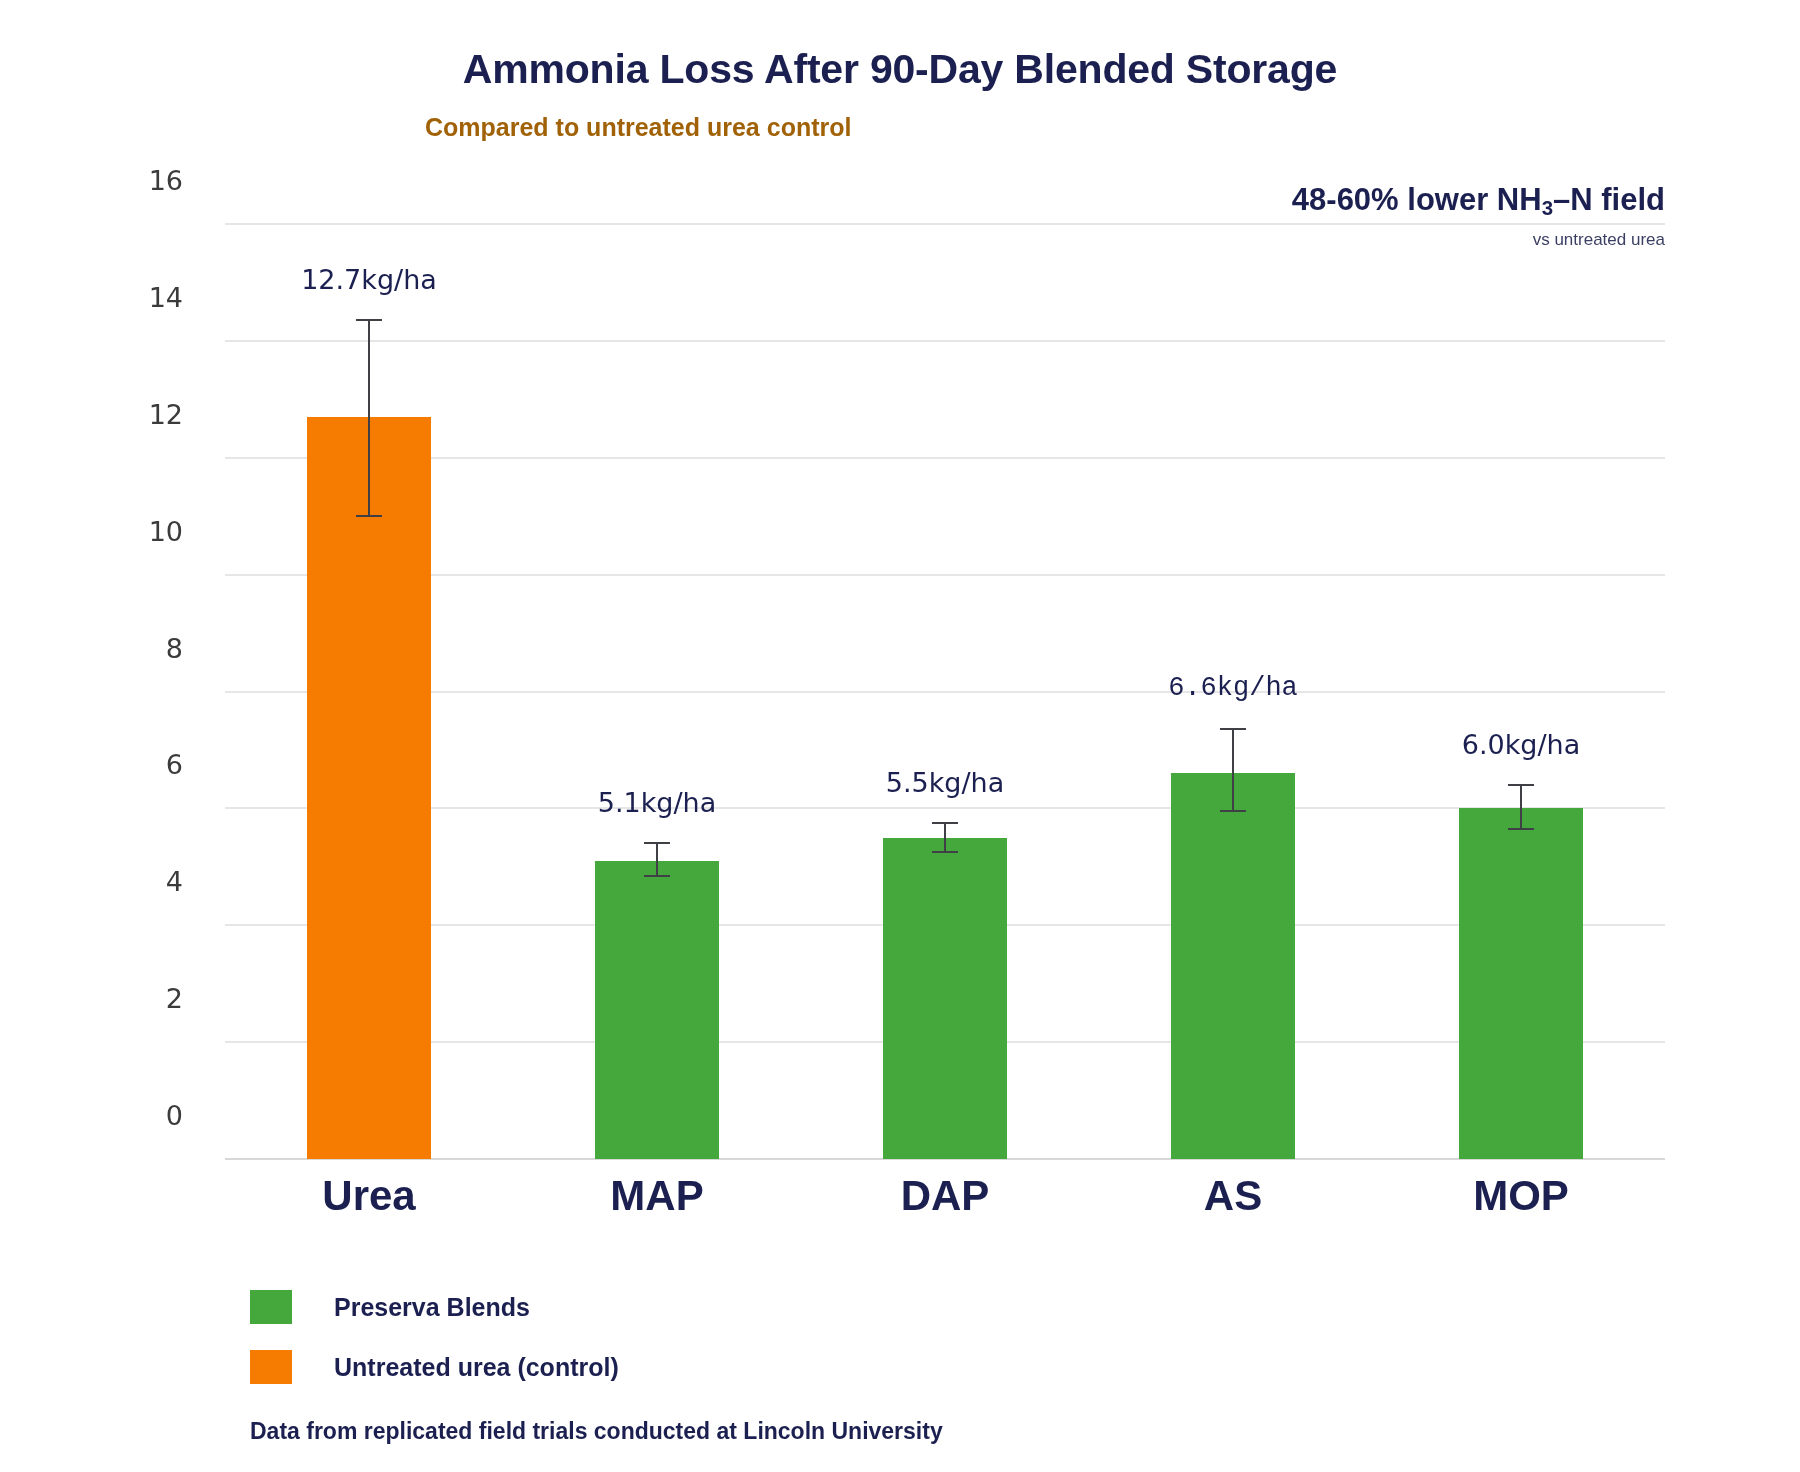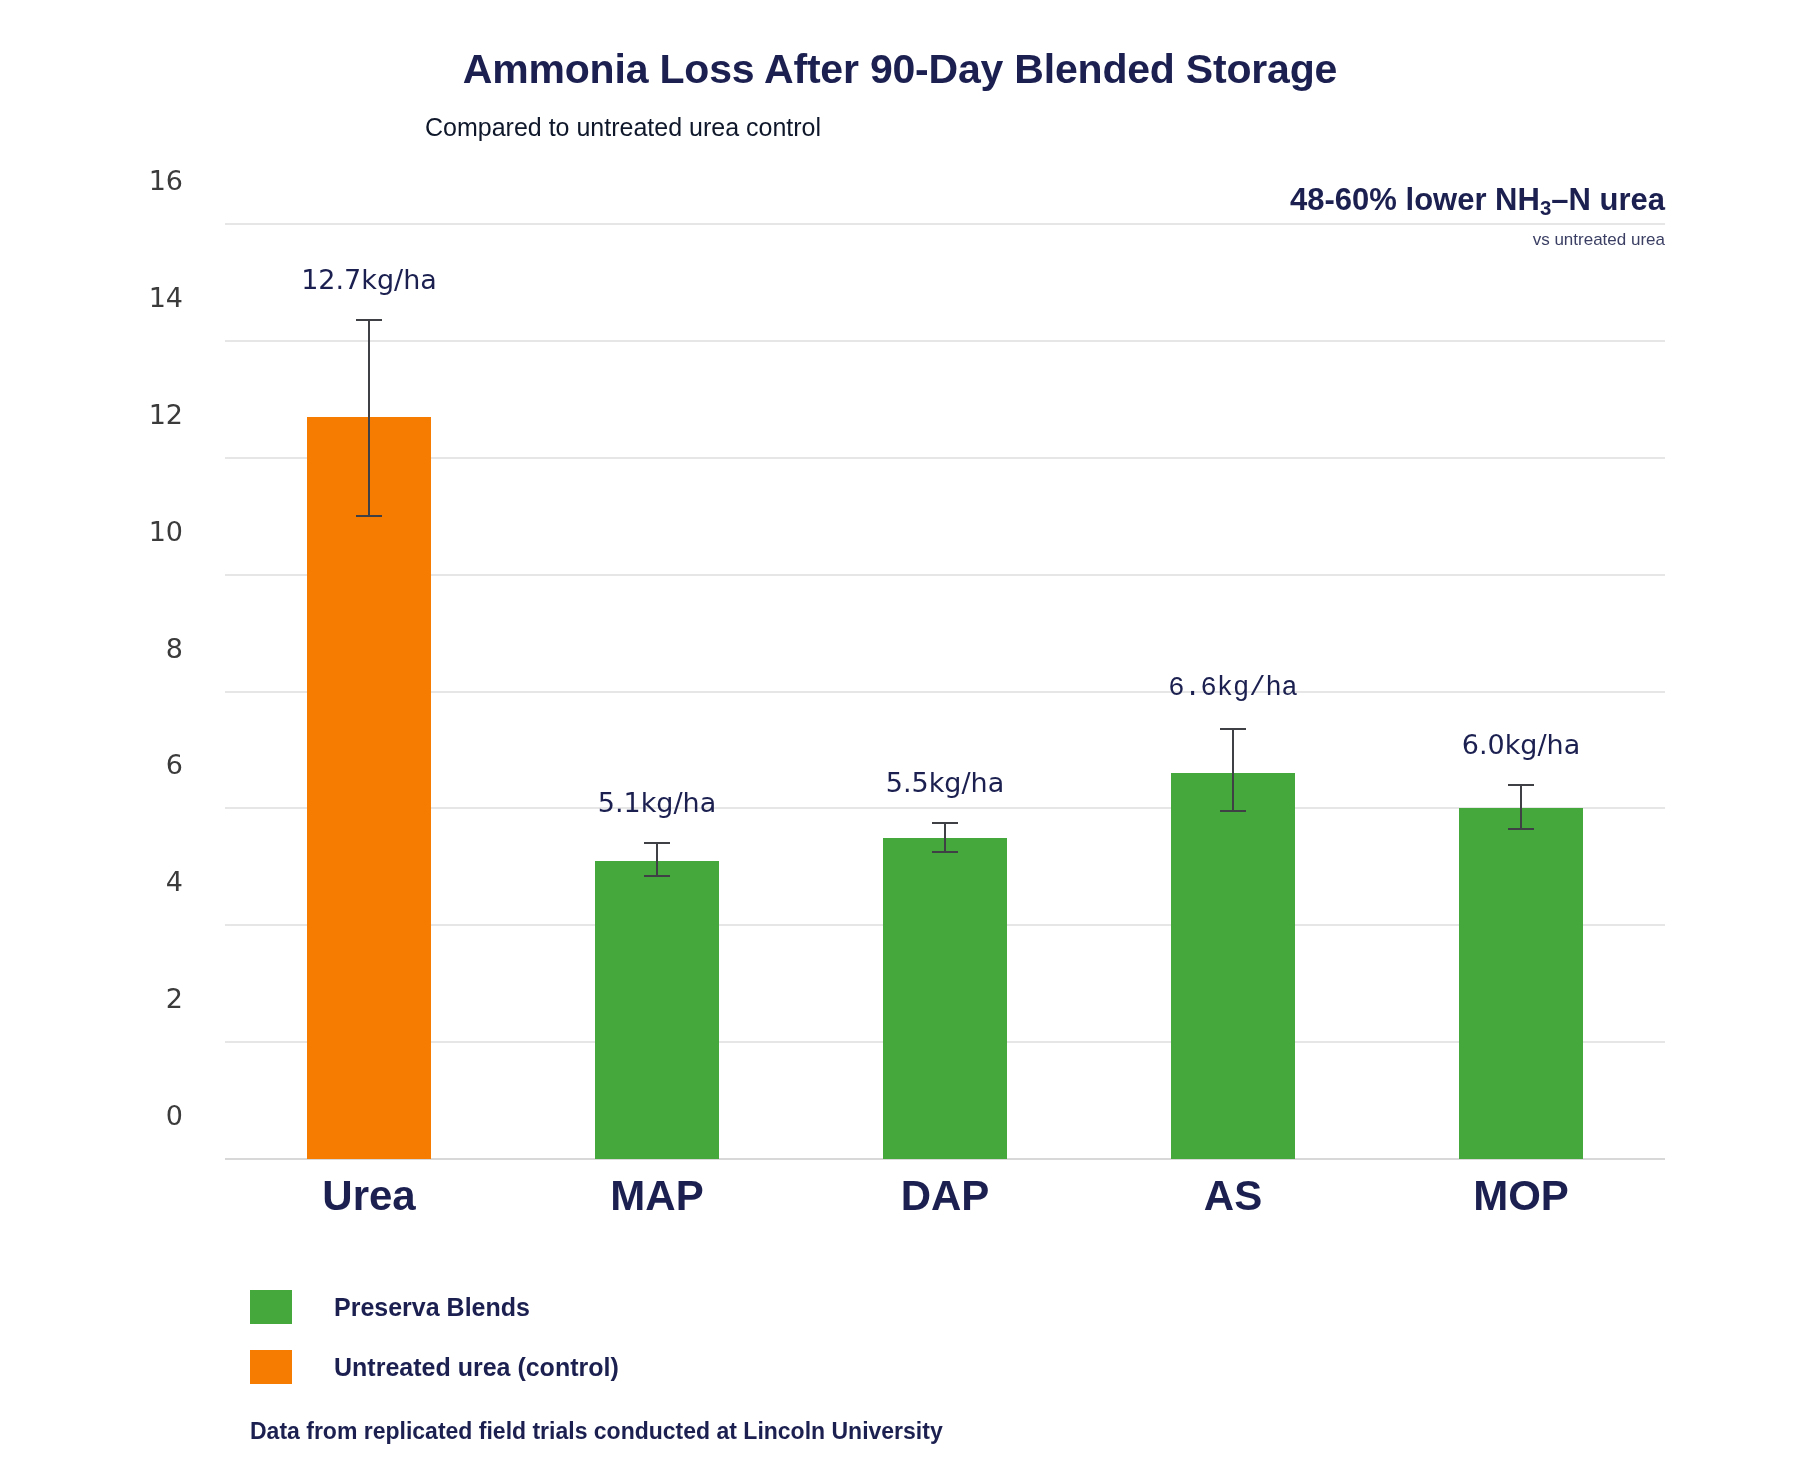--- a/index.html
+++ b/index.html
@@ -13,21 +13,21 @@
 
   
   .title{
     position:absolute;left:0;top:46px;width:1800px;
     text-align:center;
     font-size:41px;font-weight:bold;color:#1b2050;
     letter-spacing:-0.2px;
   }
   .subtitle{
     position:absolute;left:425px;top:113px;
-    font-size:25px;color:#0f172a;font-weight:400;
+    font-size:25px;color:#a16207;font-weight:700;
   }
 
   
   .plot{
     position:absolute;
     left:225px;top:180px;width:1440px;height:935px;margin-top:44px;
   }
   .gridline{
     position:absolute;left:0;width:100%;height:2px;background:#e6e6e6;
   }
@@ -94,21 +94,21 @@
 </style>
 </head>
 <body>
 
 <div class="page">
 
   <div class="title">Ammonia Loss After 90-Day Blended Storage</div>
   <div class="subtitle">Compared to untreated urea control</div>
 
   <div class="annot">
-    <div class="big"><span>48-60% lower NH</span><span class="sub">3</span><span>–N urea</span></div>
+    <div class="big"><span>48-60% lower NH</span><span class="sub">3</span><span>–N field</span></div>
     <div class="small">vs untreated urea</div>
   </div>
 
   <div class="ylabels" id="ylabels">
       <span style="top: 935px;">0</span>
       <span style="top: 818.125px;">2</span>
       <span style="top: 701.25px;">4</span>
       <span style="top: 584.375px;">6</span>
       <span style="top: 467.5px;">8</span>
       <span style="top: 350.625px;">10</span>

